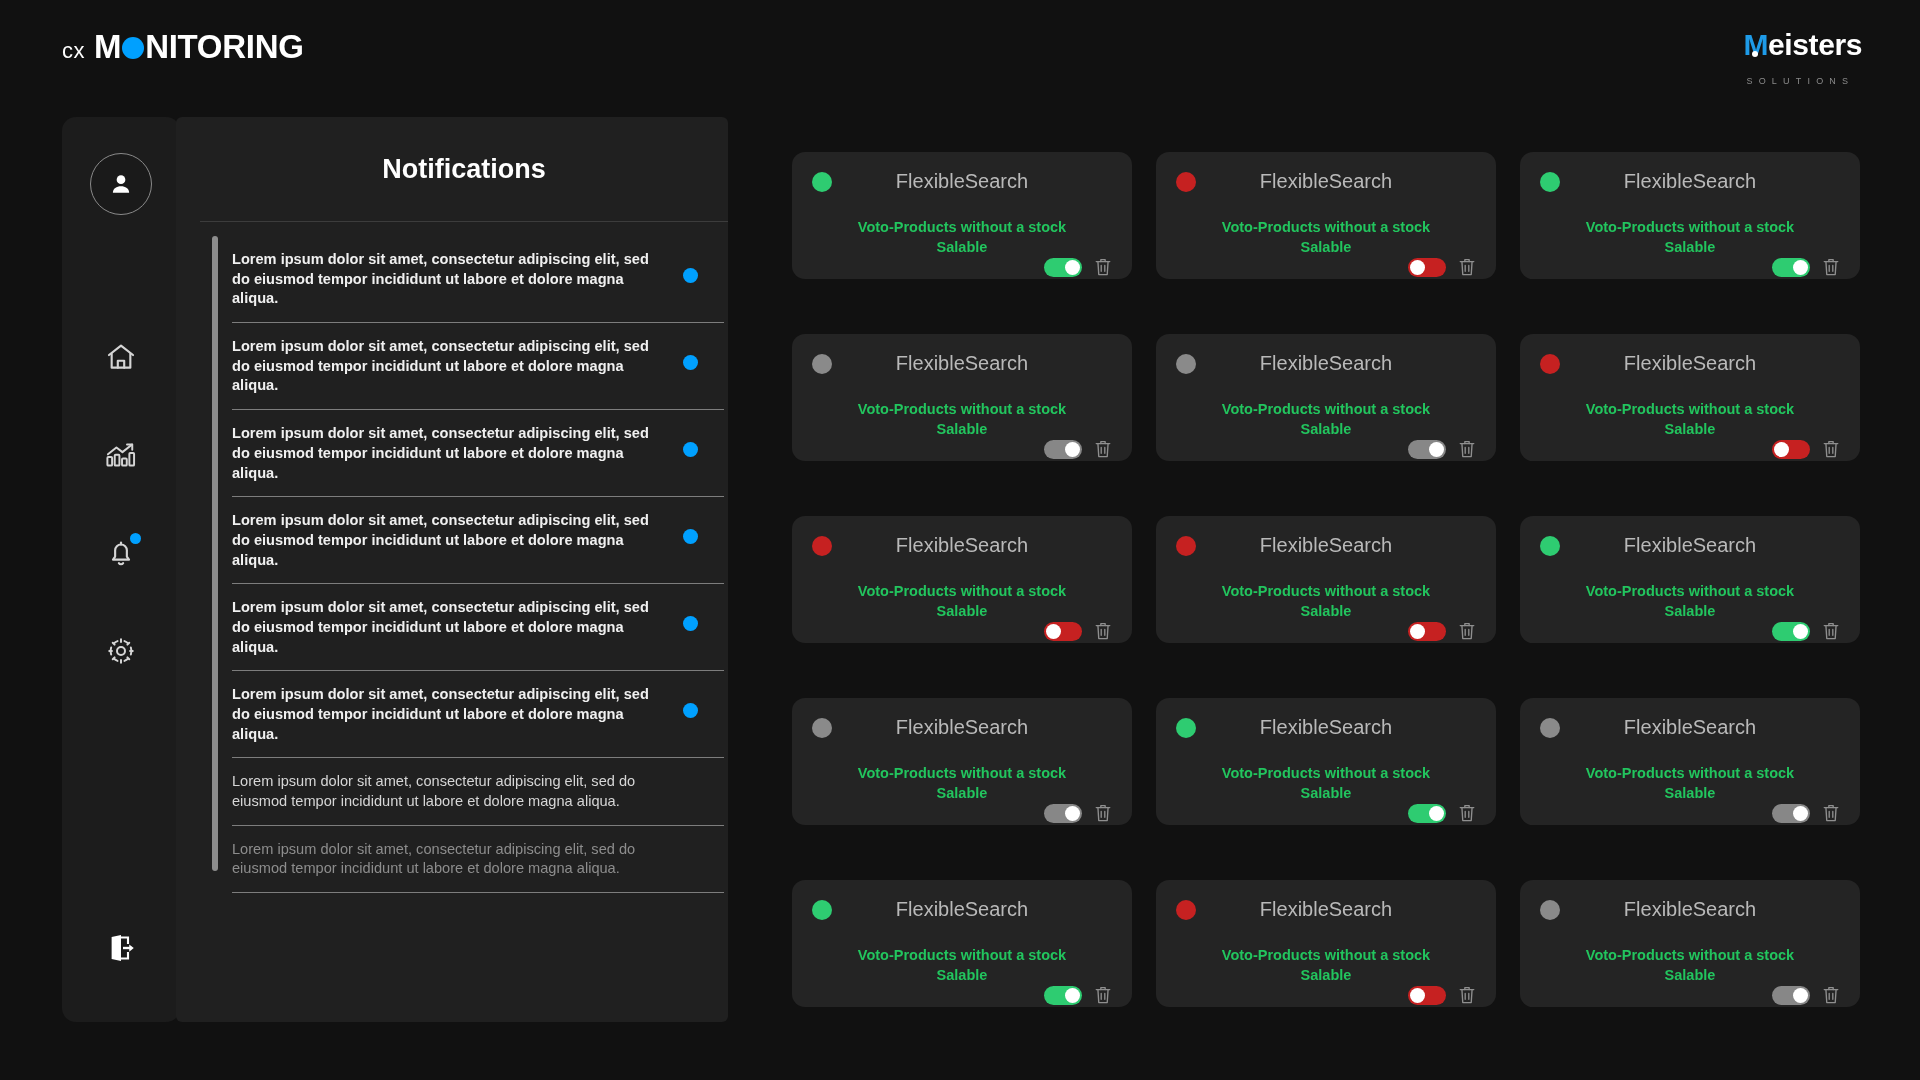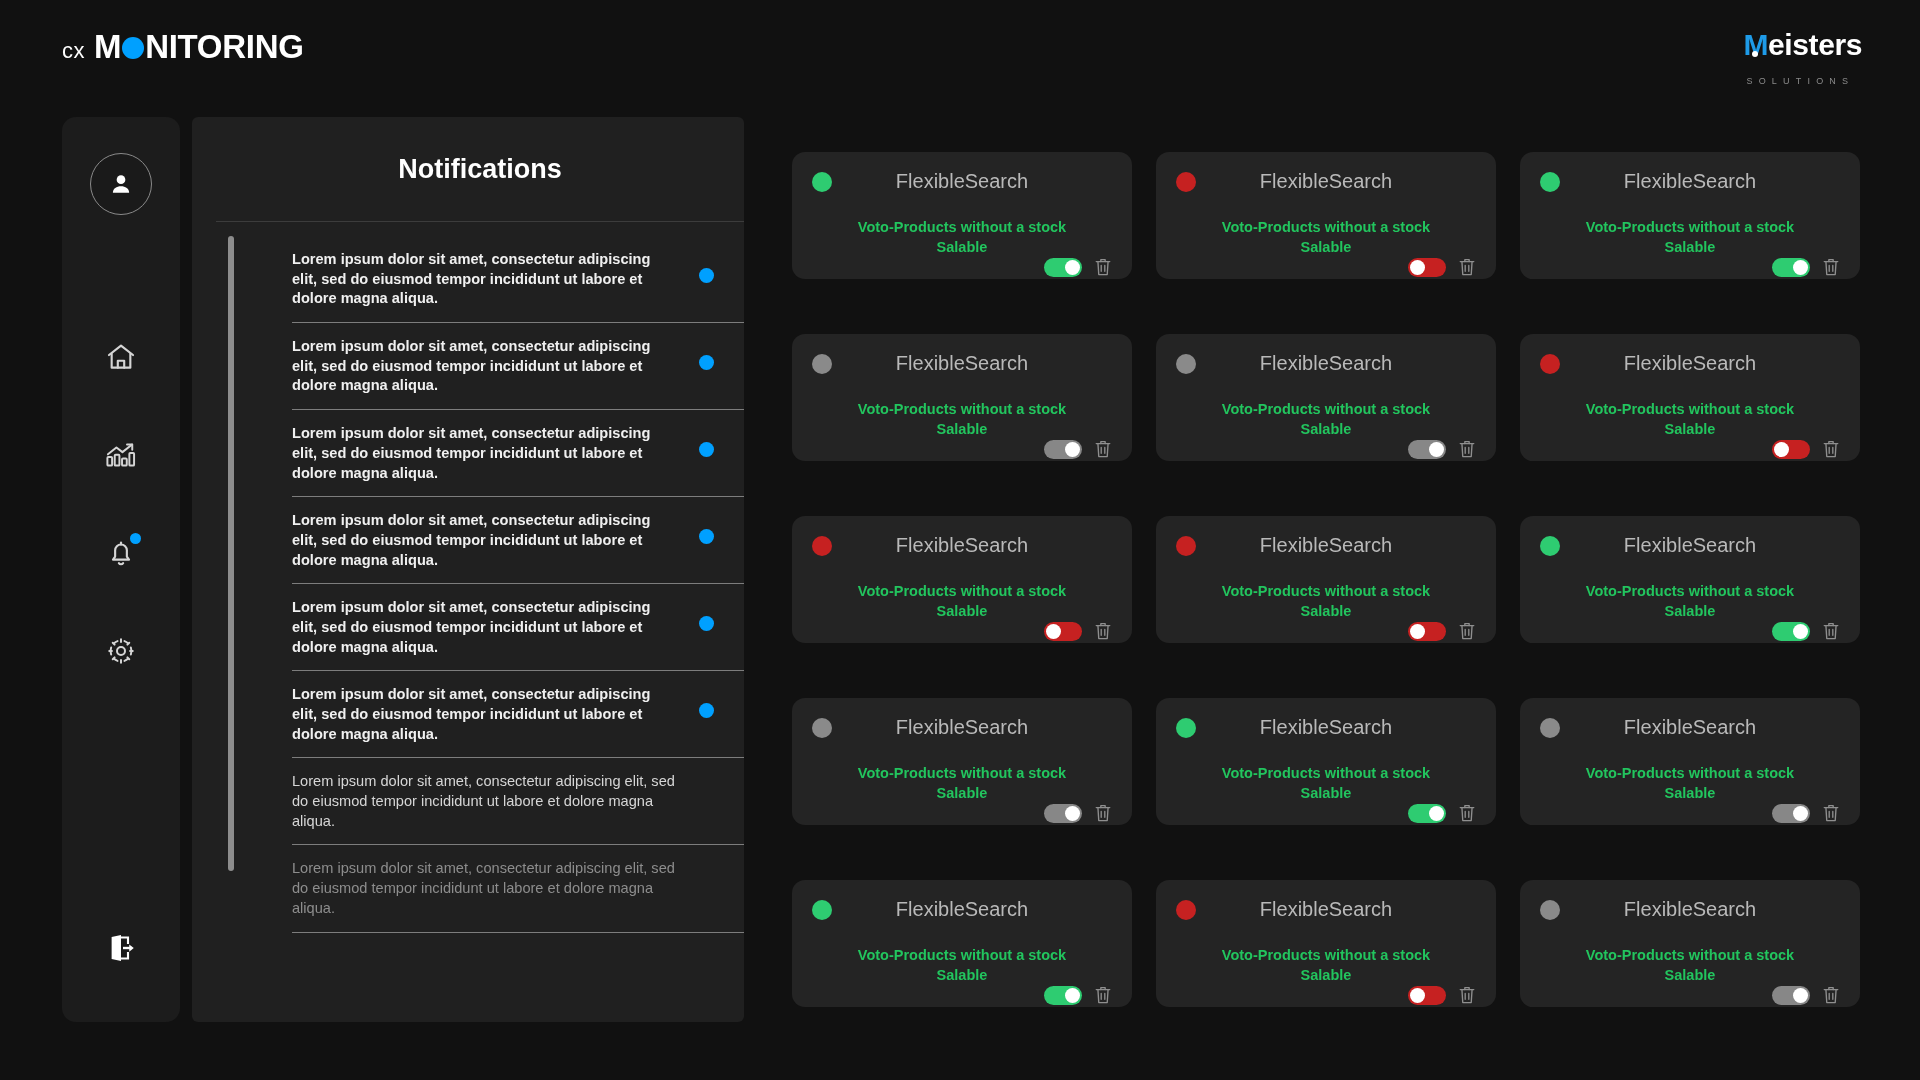--- a/index.html
+++ b/index.html
@@ -141,21 +141,21 @@
     width: 44px; height: 44px;
     display: flex;
     align-items: center;
     justify-content: center;
     cursor: pointer;
   }
 
   
   .notif-panel {
     position: absolute;
-    left: 192px;
+    left: 176px;
     top: 117px;
     width: 552px;
     height: 905px;
     background: #202020;
     border-radius: 6px;
     display: flex;
     flex-direction: column;
     overflow: hidden;
     padding-left: 24px;
   }
@@ -186,21 +186,20 @@
     background: #8d8d8d;
     border-radius: 3px;
   }
   .notif-list {
     display: flex;
     flex-direction: column;
   }
   .notif-item {
     position: relative;
     padding: 14px 46px 0 0;
-    margin-left: 44px;
   }
   .notif-text {
     font-size: 14.6px;
     line-height: 1.35;
     color: #f0f0f0;
     font-weight: 700;
   }
   .notif-item.read .notif-text {
     font-weight: 400;
     color: #d6d6d6;

